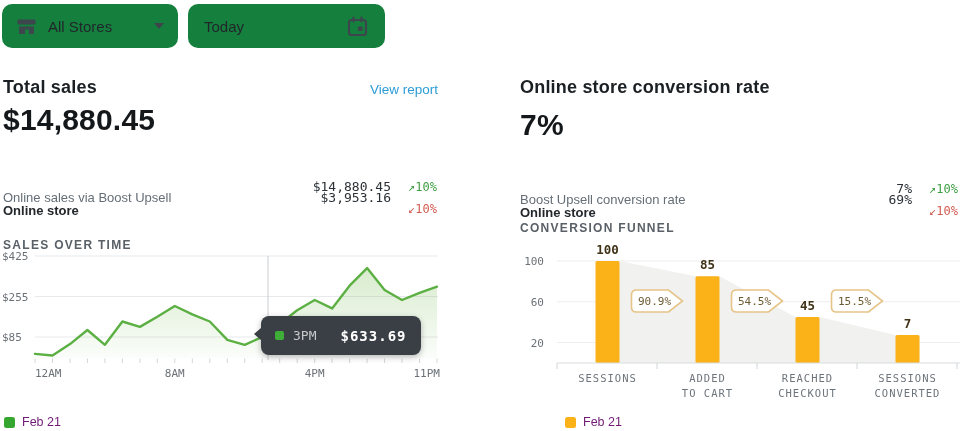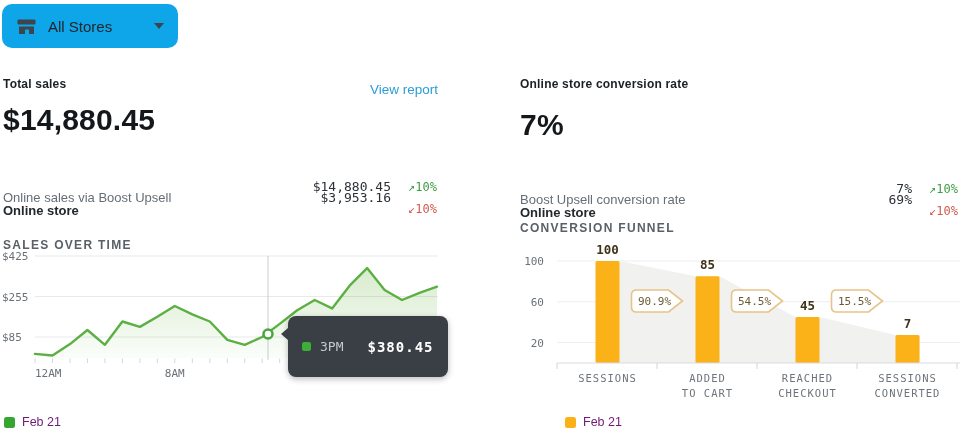--- a/index.html
+++ b/index.html
@@ -1,47 +1,47 @@
 <!DOCTYPE html>
 <html><head>
 <meta charset="utf-8">
 <style>
   html,body{margin:0;padding:0;background:#fff;}
   .screen{position:relative;width:960px;height:431px;background:#ffffff;overflow:hidden;
           font-family:"Liberation Sans",sans-serif;}
   
-  .topbtn{position:absolute;top:4px;height:44px;background:#0ea5e9;border:none;border-radius:10px;
+  .topbtn{position:absolute;top:4px;height:44px;background:#15803d;border:none;border-radius:10px;
           display:flex;align-items:center;cursor:pointer;font-family:inherit;box-sizing:border-box;}
   #store-btn{left:2px;width:176px;padding:0 14px;}
   #today-btn{left:188px;width:197px;padding:0 16px;}
   .topbtn .lbl{font-size:15px;font-weight:500;color:#21262b;}
   #store-btn .lbl{margin-left:11px;}
   #store-btn .caret{margin-left:auto;}
   #today-btn .cal{margin-left:auto;}
   
   .panel{position:absolute;top:0;height:431px;}
   #left-panel{left:0;width:440px;}
   #right-panel{left:520px;width:440px;}
-  .panel-title{position:absolute;font-size:12px;font-weight:700;color:#1b2024;letter-spacing:.2px;}
+  .panel-title{position:absolute;font-size:18px;font-weight:700;color:#1b2024;letter-spacing:.2px;}
   .view-report{position:absolute;right:2px;top:82px;font-size:13.5px;color:#2e9cd6;cursor:pointer;text-decoration:none;}
   .big-value{position:absolute;font-size:30px;font-weight:700;color:#15181b;letter-spacing:.2px;}
   .metric-row{position:absolute;display:flex;align-items:center;}
   .metric-row .mlabel{flex:1;font-size:13px;color:#656e77;}
   .metric-row .mlabel.bold{font-weight:700;color:#23282d;margin-top:48px;}
   .metric-row .mvalue{font-family:"DejaVu Sans Mono",monospace;font-size:13px;color:#2b3136;}
   .metric-row .change{font-family:"DejaVu Sans Mono",monospace;font-size:12px;width:46px;text-align:right;}
   .change.up{color:#3f9e43;}
   .change.down{color:#d15a50;margin-top:24px;}
   .section-title{position:absolute;font-size:12px;font-weight:700;letter-spacing:1.3px;color:#596067;}
   .chart-box{position:absolute;left:0;}
   .legend{position:absolute;display:flex;align-items:center;gap:7px;font-size:12.5px;color:#701a75;}
   .legend .sq{width:11px;height:11px;border-radius:2.5px;}
   
-  .tooltip{position:absolute;left:288px;top:316px;height:37px;background:#393f45;border-radius:8px;
-           display:flex;align-items:center;padding:12px 14px;box-shadow:0 2px 6px rgba(0,0,0,.28);z-index:5;}
+  .tooltip{position:absolute;left:261px;top:316px;height:37px;background:#393f45;border-radius:8px;
+           display:flex;align-items:center;padding:1px 14px;box-shadow:0 2px 6px rgba(0,0,0,.28);z-index:5;}
   .tooltip:before{content:"";position:absolute;left:-7px;top:12px;width:0;height:0;
            border:6px solid transparent;border-right:7px solid #393f45;border-left:0;}
   .tooltip .tsq{width:9px;height:9px;background:#3fae39;border-radius:2px;flex:0 0 auto;}
   .tooltip .ttime{margin-left:9px;font-family:"DejaVu Sans Mono",monospace;font-size:13px;color:#c6c9cc;}
   .tooltip .tval{margin-left:24px;font-family:"DejaVu Sans Mono",monospace;font-size:14px;font-weight:700;
            color:#ffffff;letter-spacing:1px;}
 </style>
 </head>
 <body>
 
@@ -51,20 +51,29 @@
     <svg width="21" height="21" viewBox="0 0 21 21">
       <rect x="1.5" y="3.5" width="18" height="5" rx="1.2" fill="#3d454d"></rect>
       <path d="M3 10.5h15v7.5h-5v-4.6H9v4.6H3z" fill="#3d454d"></path>
     </svg>
     <span class="lbl">All Stores</span>
     <svg class="caret" width="10" height="6" viewBox="0 0 10 6">
       <path d="M0 0l5 6 5-6z" fill="#3d444b"></path>
     </svg>
   </button>
 
+  <button class="topbtn" id="today-btn">
+    <span class="lbl">Today</span>
+    <svg class="cal" width="23" height="23" viewBox="0 0 23 23">
+      <rect x="3" y="5" width="17" height="15" rx="2.6" fill="none" stroke="#3d454d" stroke-width="2.2"></rect>
+      <line x1="7.6" y1="2.6" x2="7.6" y2="6.4" stroke="#3d454d" stroke-width="2.2" stroke-linecap="round"></line>
+      <line x1="15.4" y1="2.6" x2="15.4" y2="6.4" stroke="#3d454d" stroke-width="2.2" stroke-linecap="round"></line>
+      <rect x="11.8" y="11.6" width="4.8" height="4.4" rx="0.8" fill="#3d454d"></rect>
+    </svg>
+  </button>
 
   <section class="panel" id="left-panel">
     <h2 class="panel-title" style="left:3px;top:77px;margin:0;">Total sales</h2>
     <a class="view-report" href="#">View report</a>
     <div class="big-value" style="left:3px;top:103px;">$14,880.45</div>
 
     <div class="metric-row" style="left:3px;top:155px;width:434px;">
       <span class="mlabel bold">Online store</span>
       <span class="mvalue">$14,880.45</span>
       <span class="change up">↗10%</span>
@@ -122,21 +131,21 @@
           <text x="35" y="130" text-anchor="start" font-family="DejaVu Sans Mono, monospace" font-size="11" fill="#6b7177">12AM</text>
           <text x="174.8" y="130" text-anchor="middle" font-family="DejaVu Sans Mono, monospace" font-size="11" fill="#6b7177">8AM</text>
           <text x="314.7" y="130" text-anchor="middle" font-family="DejaVu Sans Mono, monospace" font-size="11" fill="#6b7177">4PM</text>
           <text x="440" y="130" text-anchor="end" font-family="DejaVu Sans Mono, monospace" font-size="11" fill="#6b7177">11PM</text>
         </svg>
       </div>
 
     <div class="tooltip">
       <span class="tsq"></span>
       <span class="ttime">3PM</span>
-      <span class="tval">$380.45</span>
+      <span class="tval">$633.69</span>
     </div>
 
     <div class="legend" style="left:4px;top:415px;">
       <span class="sq" style="background:#35a62f;"></span>
       <span>Feb 21</span>
     </div>
   </section>
 
   <section class="panel" id="right-panel">
     <h2 class="panel-title" style="left:0;top:77px;margin:0;">Online store conversion rate</h2>

